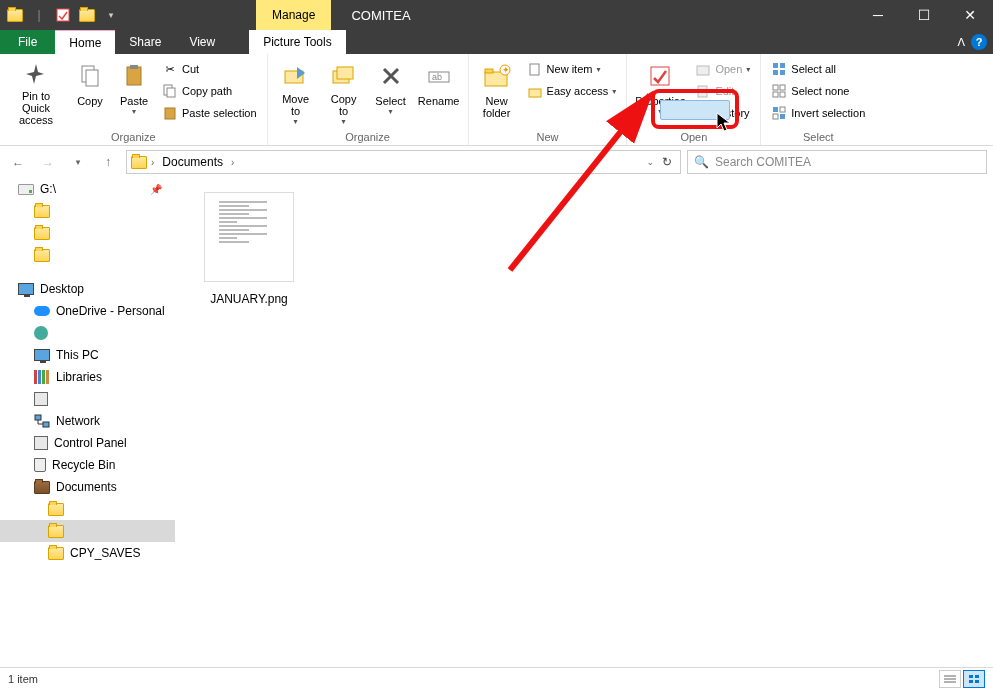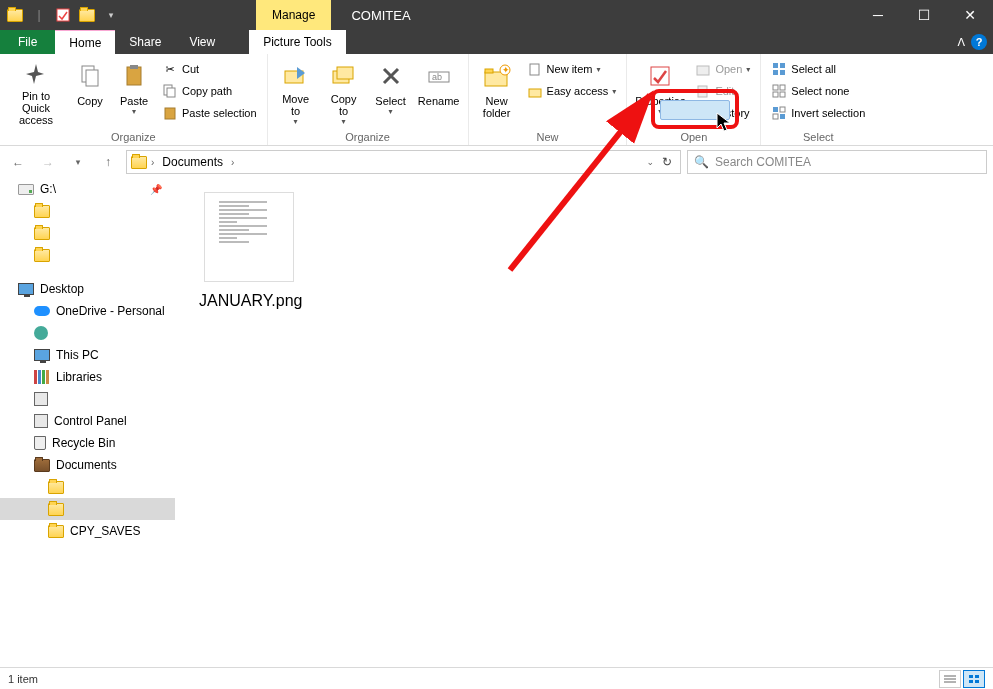--- a/index.html
+++ b/index.html
@@ -52,21 +52,21 @@
 
 .mainarea { display: flex; height: calc(689px - 30px - 24px - 92px - 32px - 22px); }
 .navpane { width: 175px; overflow-y: scroll; overflow-x: hidden; border-right: 0; }
 .navitem { display: flex; align-items: center; gap: 6px; padding: 3px 4px 3px 22px; font-size: 12px; height: 22px; }
 .navitem.root { padding-left: 18px; }
 .navitem.child { padding-left: 34px; }
 .navitem.selected { background: #d9d9d9; }
 .navpane .pin { margin-left: auto; margin-right: 8px; color: #555; font-size: 10px; }
 .spacer { height: 12px; }
 .content { flex: 1; padding: 14px 0 0 24px; position: relative; }
-.file-item { width: 100px; text-align: left; font-size: 16px; }
+.file-item { width: 100px; text-align: center; font-size: 12px; }
 .thumb { width: 90px; height: 90px; border: 1px solid #ddd; background: #fff; margin: 0 auto 10px auto; padding: 8px 14px; display: flex; flex-direction: column; gap: 2px; }
 .thumb .ln { height: 2px; background: #bbb; width: 80%; }
 .thumb .ln.s { width: 50%; }
 .thumb .ln.t { width: 30%; }
 
 
 .statusbar { height: 22px; border-top: 1px solid #d9d9d9; display: flex; align-items: center; padding: 0 8px; font-size: 11px; color: #333; }
 .statusbar .right { margin-left: auto; display: flex; gap: 2px; }
 .viewtoggle { width: 22px; height: 18px; border: 1px solid #ccc; display: flex; align-items: center; justify-content: center; font-size: 10px; }
 .viewtoggle.active { border-color: #0078d7; background: #cde6f7; }
@@ -435,20 +435,28 @@
           <span></span>
           <span></span>
           <span></span>
         </span>
         <span>Libraries</span>
       </div>
     <div class="navitem child">
         <span class="panel-ico"></span>
       </div>
     <div class="navitem child">
+        <svg width="16" height="14">
+          <rect x="1" y="1" width="6" height="5" fill="#5aa4e0" stroke="#333"></rect>
+          <rect x="9" y="8" width="6" height="5" fill="#5aa4e0" stroke="#333"></rect>
+          <path d="M4 6 L4 10 L9 10" stroke="#333" fill="none"></path>
+        </svg>
+        <span>Network</span>
+      </div>
+    <div class="navitem child">
         <span class="panel-ico"></span>
         <span>Control Panel</span>
       </div>
     <div class="navitem child">
         <span class="bin-ico"></span>
         <span>Recycle Bin</span>
       </div>
     <div class="navitem child">
         <span class="docfolder-ico"></span>
         <span>Documents</span>

